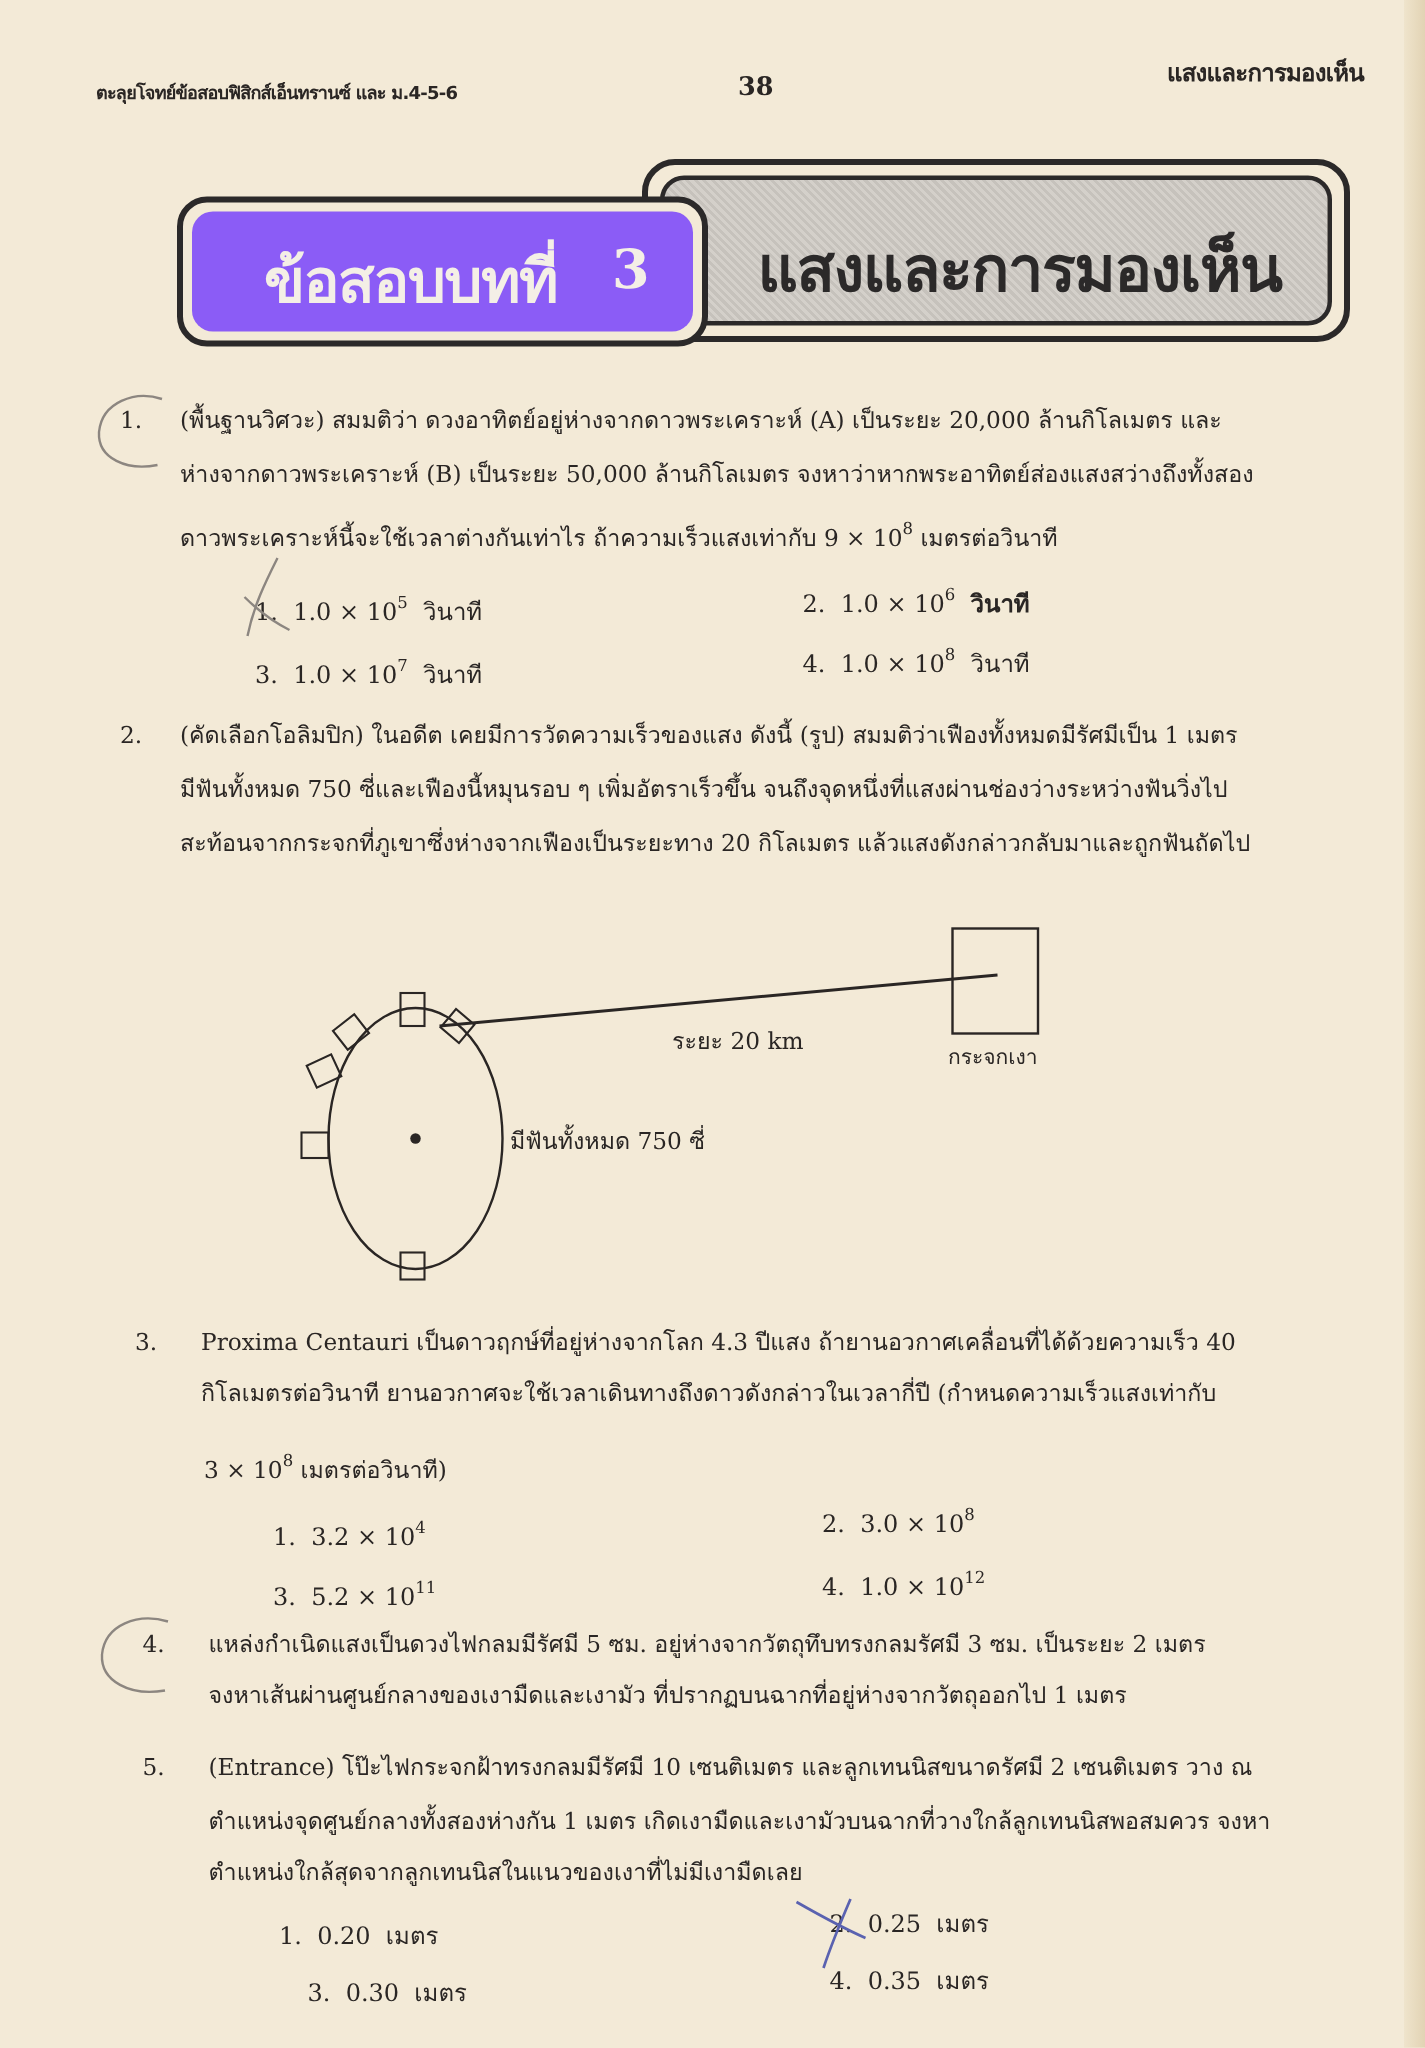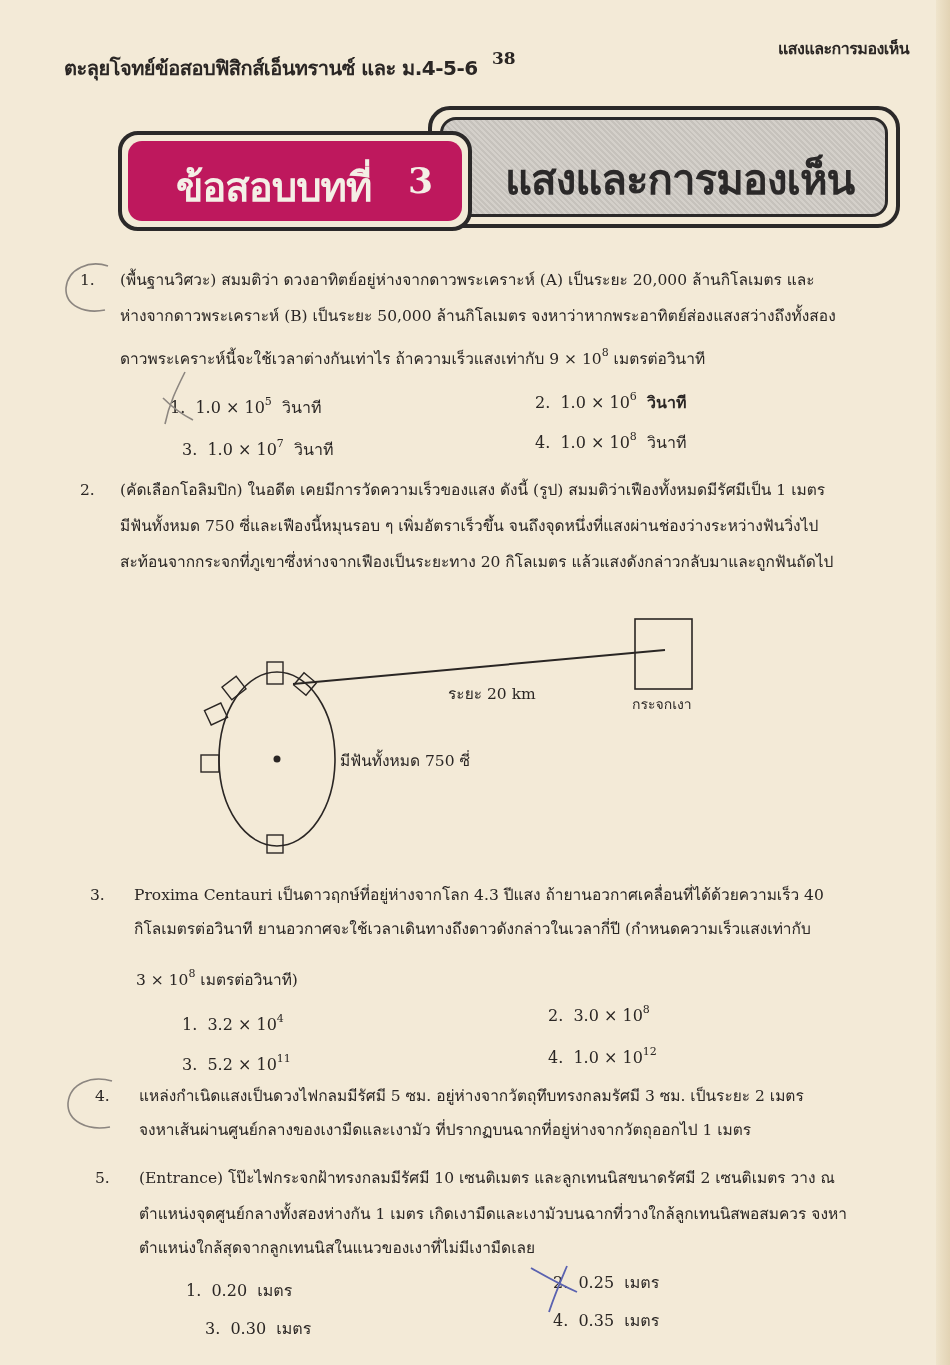--- a/index.html
+++ b/index.html
@@ -7,21 +7,21 @@
     width: 950px; height: 1365px; overflow: hidden; position: relative;
     background: #f3ead7;
     font-family: "DejaVu Serif", "Liberation Serif", serif;
     color: #2a2624;
   }
   .page-edge {
     position: absolute; right: 0; top: 0; width: 14px; height: 1365px;
     background: linear-gradient(to right, #efe4cc, #e2d3b4);
   }
   .abs { position: absolute; white-space: nowrap; }
-  .hdr-left { left: 64px; top: 52px; font-size: 20px; font-weight: bold; font-family: "DejaVu Sans", sans-serif; letter-spacing: -0.5px; }
+  .hdr-left { left: 64px; top: 52px; font-size: 12px; font-weight: bold; font-family: "DejaVu Sans", sans-serif; letter-spacing: -0.5px; }
   .hdr-num { left: 492px; top: 48px; font-size: 17px; font-weight: bold; }
   .hdr-right { left: 778px; top: 36px; font-size: 16px; font-weight: bold; font-family: "DejaVu Sans", sans-serif; letter-spacing: -0.5px; }
 
   
   .banner-right {
     position: absolute; left: 428px; top: 106px; width: 464px; height: 114px;
     border: 4px solid #2b2929; border-radius: 22px; background: #f3ead7;
   }
   .banner-right-inner {
     position: absolute; left: 8px; top: 7px; right: 8px; bottom: 7px;
@@ -31,21 +31,21 @@
   .banner-right-text {
     position: absolute; left: 62px; top: 26px; font-size: 42px; font-weight: bold;
     font-family: "DejaVu Sans", sans-serif; color: #2b2929; letter-spacing: -1px;
   }
   .banner-left {
     position: absolute; left: 118px; top: 131px; width: 346px; height: 92px;
     border: 4px solid #2b2929; border-radius: 20px; background: #f3ead7;
   }
   .banner-left-inner {
     position: absolute; left: 6px; top: 6px; right: 6px; bottom: 6px;
-    border-radius: 14px; background: #be185d;
+    border-radius: 14px; background: #8b5cf6;
   }
   .banner-left-text {
     position: absolute; left: 48px; top: 14px; font-size: 40px; font-weight: bold;
     font-family: "DejaVu Sans", sans-serif; color: #f4efe6; letter-spacing: -1px;
   }
   .banner-left-num { position: absolute; left: 280px; top: 18px; font-size: 36px; font-weight: bold; color: #f4efe6; }
 
   .q { position: absolute; font-size: 15.5px; line-height: 37px; white-space: nowrap; }
   .q .num { position: absolute; left: 0; top: 0; }
   .q .line { position: absolute; white-space: nowrap; }
@@ -82,21 +82,21 @@
   <span class="line" style="left:40px; top:72px;">
     <span>ดาวพระเคราะห์นี้จะใช้เวลาต่างกันเท่าไร   ถ้าความเร็วแสงเท่ากับ   9 × 10</span><sup>8</sup><span>   เมตรต่อวินาที</span>
   </span>
 </div>
 <div class="opt" style="left:170px; top:395px;">
   <span>1.</span>&nbsp;&nbsp;<span>1.0 × 10</span><sup>5</sup>&nbsp;&nbsp;<span>วินาที</span>
 </div>
 <div class="opt" style="left:535px; top:390px;">
   <span>2.</span>&nbsp;&nbsp;<span>1.0 × 10</span><sup>6</sup>&nbsp;&nbsp;<span style="font-weight:bold;">วินาที</span>
 </div>
-<div class="opt" style="left:170px; top:437px;margin-left:12px;">
+<div class="opt" style="left:170px; top:437px;">
   <span>3.</span>&nbsp;&nbsp;<span>1.0 × 10</span><sup>7</sup>&nbsp;&nbsp;<span>วินาที</span>
 </div>
 <div class="opt" style="left:535px; top:430px;">
   <span>4.</span>&nbsp;&nbsp;<span>1.0 × 10</span><sup>8</sup>&nbsp;&nbsp;<span>วินาที</span>
 </div>
 
 <svg class="hand" style="left:60px; top:258px;" width="60" height="60">
   <path d="M48 8 C30 2, 8 10, 6 30 C5 48, 25 56, 45 52" fill="none" stroke="#8c8680" stroke-width="1.6"></path>
 </svg>
 <svg class="hand" style="left:155px; top:368px;" width="50" height="60">

